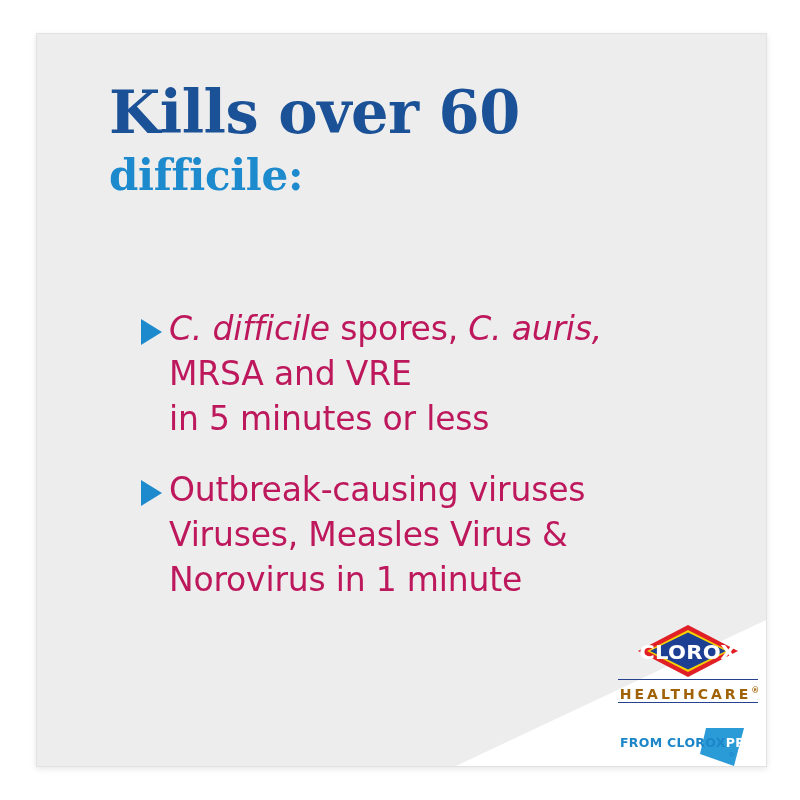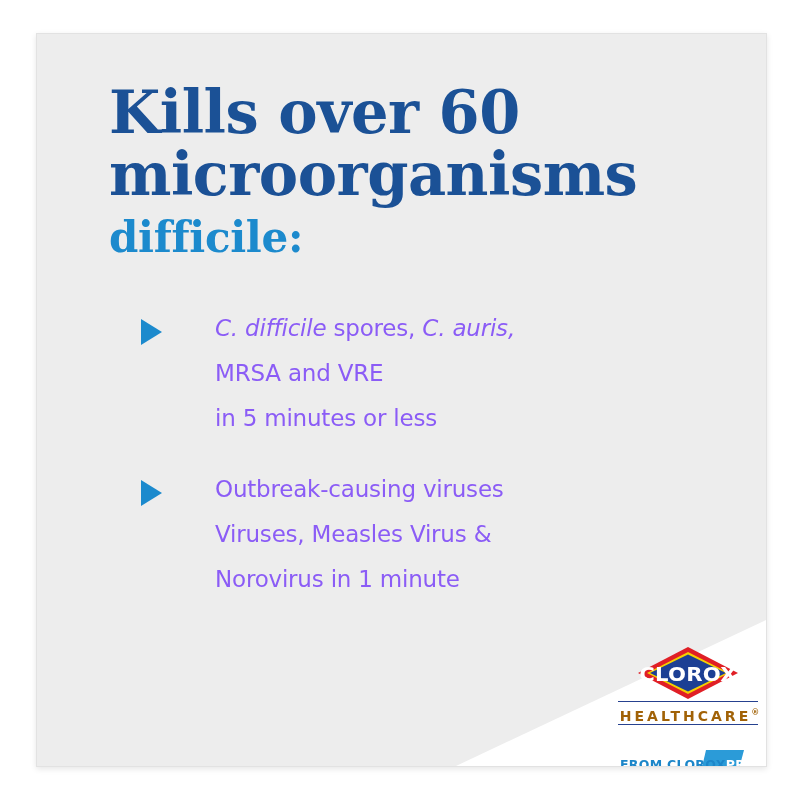--- a/index.html
+++ b/index.html
@@ -93,40 +93,39 @@
     top: 13px;
     width: 0;
     height: 0;
     border-top: 13px solid transparent;
     border-bottom: 13px solid transparent;
     border-left: 21px solid #1c8acd;
   }
 
   .bullet-text {
     font-family: "DejaVu Sans", "Liberation Sans", sans-serif;
-    font-size: 23px;
+    font-size: 33px;
     line-height: 45px;
-    color: #8b5cf6;
+    color: #be185d;
     letter-spacing: -0.2px;
-    margin-left: 46px;
   }
 
   .bullet-text .it {
     font-style: italic;
   }
 
   .bullet-line {
     white-space: nowrap;
   }
 
   
   .logo {
     position: absolute;
     left: 575px;
-    top: 612px;
+    top: 590px;
     width: 152px;
     text-align: center;
   }
 
   .logo-diamond {
     position: relative;
     width: 116px;
     height: 54px;
     margin: 0 auto;
   }
@@ -223,21 +222,20 @@
 <body>
 
 <div id="canvas">
 
   <div class="card">
 
     <div class="corner-wedge"></div>
 
     <div class="headline">
       <div class="headline-line">Kills over 60</div>
-      <div class="headline-line">microorganisms</div>
       <div class="subhead">difficile:</div>
     </div>
 
     <div class="bullets">
 
       <div class="bullet">
         <span class="bullet-marker"></span>
         <div class="bullet-text">
           <div class="bullet-line">
             <span class="it">C. difficile</span><span> spores, </span><span class="it">C. auris,</span>

